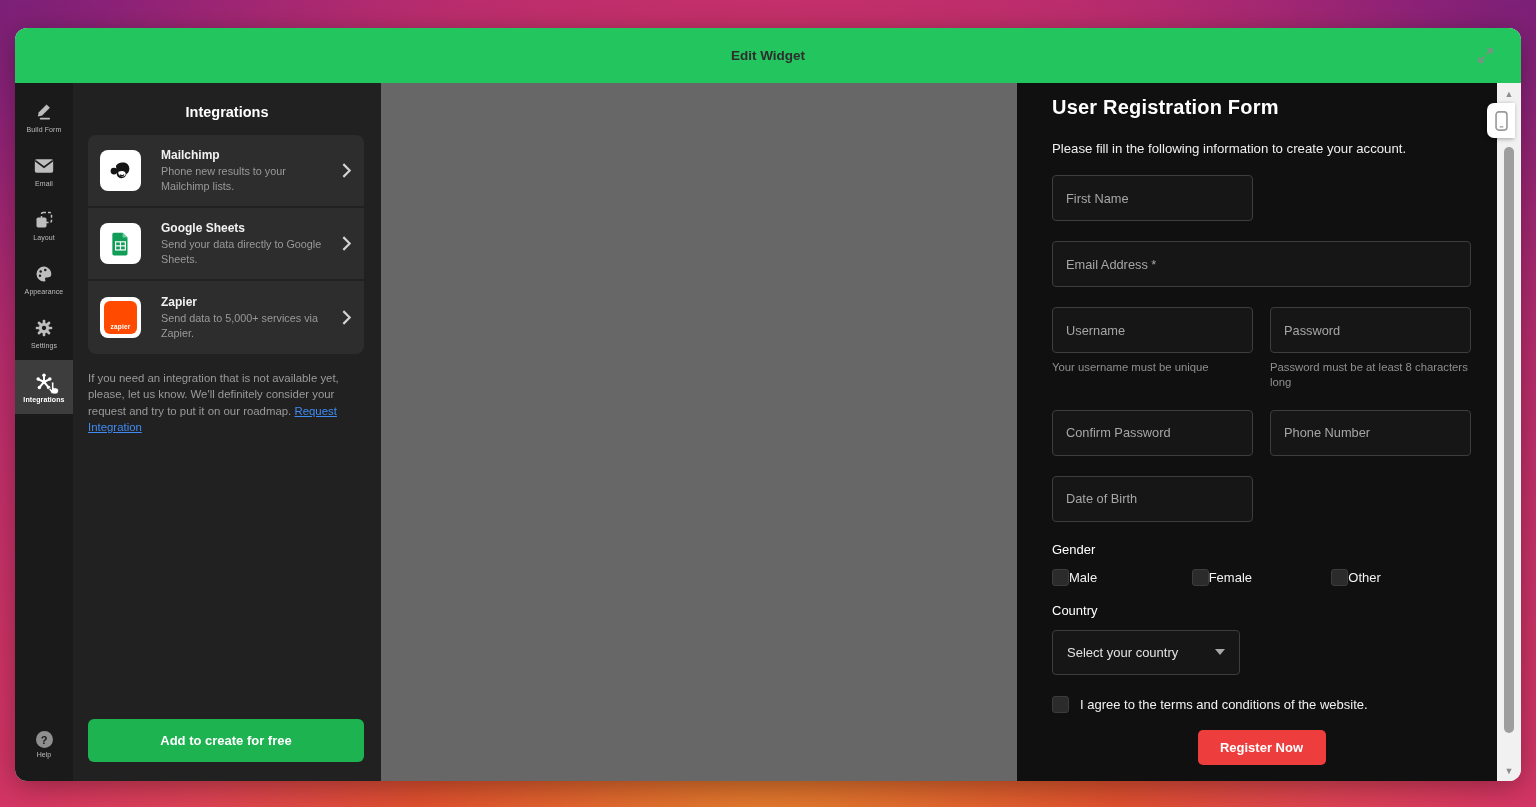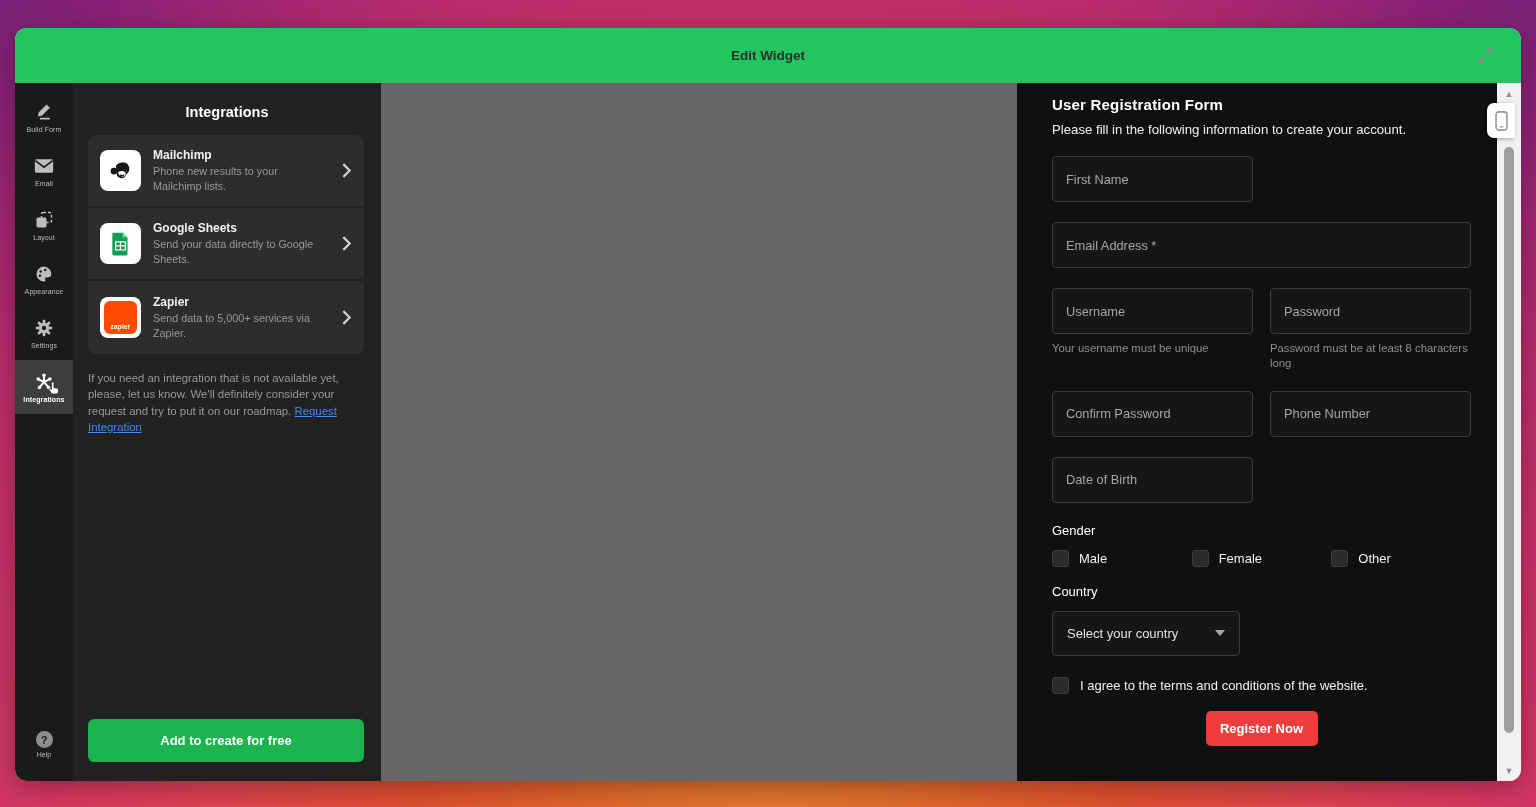--- a/index.html
+++ b/index.html
@@ -45,21 +45,21 @@
   .help-circle { width:17px; height:17px; border-radius:50%; background:#8f8f8f;
                  color:#161616; font-size:11px; font-weight:bold;
                  display:flex; align-items:center; justify-content:center; }
   .side-help .lbl { font-size:7px; }
 
   
   .panel { width:308px; background:#212121; position:relative; flex:none; }
   .panel-title { margin-top:21px; text-align:center; color:#fff;
                  font-size:14.5px; font-weight:bold; }
   .int-list { margin:15px 17px 0 15px; border-radius:8px; overflow:hidden; }
-  .int-item { display:flex; align-items:center; gap:12px; background:#2d2d2d;
+  .int-item { display:flex; align-items:center; gap:20px; background:#2d2d2d;
               padding:11px 12px; height:73px; cursor:pointer;
               border-bottom:2px solid #212121; }
   .int-item:last-child { border-bottom:none; }
   .int-logo { width:41px; height:41px; background:#fff; border-radius:8px; flex:none;
               display:flex; align-items:center; justify-content:center; }
   .int-text { flex:1; min-width:0; }
   .int-name { color:#f2f2f2; font-size:12px; font-weight:bold; margin-bottom:2px; }
   .int-desc { color:#999; font-size:10.8px; line-height:1.32; width:168px; }
   .zap-box { width:33px; height:33px; background:#ff4a00; border-radius:6px;
              display:flex; align-items:flex-end; justify-content:center; padding-bottom:4px; }
@@ -71,46 +71,46 @@
              font-family:"Liberation Sans",sans-serif;
              font-size:13px; font-weight:bold; cursor:pointer;
              display:flex; align-items:center; justify-content:center; }
 
   
   .preview { flex:1; background:#676767; }
 
   
   .widget { width:480px; background:#101010; flex:none; padding:13px 26px 0 35px;
             position:relative; color:#fff; }
-  .w-title { font-size:15px; font-weight:bold; letter-spacing:.2px; margin-bottom:9px; }
+  .w-title { font-size:20px; font-weight:bold; letter-spacing:.2px; margin-bottom:22px; }
   .w-sub { font-size:13.2px; color:#efefef; margin-bottom:19px; }
   .frm-row { display:grid; grid-template-columns:1fr 1fr; column-gap:17px; margin-bottom:20px; }
   .frm-row.single { grid-template-columns:1fr; }
   .fld { width:100%; height:46px; background:#161616; border:1px solid #3d3d3d;
          border-radius:4px; color:#ddd; padding:0 13px; font-size:12.8px;
          font-family:"Liberation Sans",sans-serif; outline:none; }
   .fld::placeholder { color:#a6a6a6; opacity:1; }
   .hint { font-size:11.3px; color:#8f8f8f; margin-top:7px; line-height:1.35; }
   .hints { display:grid; grid-template-columns:1fr 1fr; column-gap:17px;
            margin-top:-13px; margin-bottom:19px; }
   .grp-label { font-size:13px; color:#fff; margin:3px 0 12px; }
   .check-row { display:grid; grid-template-columns:1fr 1fr 1fr; margin-bottom:17px; }
-  .check-opt { display:flex; align-items:center; gap:10px; cursor:pointer; }
+  .check-opt { display:flex; align-items:center; cursor:pointer; }
   .checkbox { width:17px; height:17px; background:#2b2b2b; border:1px solid #3c3c3c;
               border-radius:3px; flex:none; cursor:pointer; }
   .select-box { width:188px; height:45px; border:1px solid #3d3d3d; background:#161616;
                 border-radius:4px; display:flex; align-items:center;
                 justify-content:space-between; padding:0 14px; cursor:pointer;
                 margin-bottom:21px; }
   .select-box .sel-txt { color:#e2e2e2; font-size:13px; }
   .caret { width:0; height:0; border-left:5px solid transparent;
            border-right:5px solid transparent; border-top:6px solid #a8a8a8; }
   .terms-row { display:flex; align-items:center; gap:11px; margin-bottom:17px; }
   .terms-row .t-txt { font-size:13px; color:#f2f2f2; }
-  .register-btn { display:block; margin:0 auto; width:112px; height:35px;
+  .register-btn { display:block; margin:0 auto; width:128px; height:35px;
                   background:#ee3d3d; border:none; border-radius:5px; color:#fff;
                   font-family:"Liberation Sans",sans-serif;
                   font-size:13px; font-weight:bold; cursor:pointer; }
   .opt-lbl { font-size:13px; color:#f2f2f2; }
 
   
   .scrollcol { width:24px; background:#f1f1f1; position:relative; flex:none; }
   .sc-arrow { position:absolute; left:0; width:24px; text-align:center;
               color:#8d8d8d; font-size:9px; cursor:pointer; }
   .sc-up { top:6px; } .sc-down { bottom:5px; }

